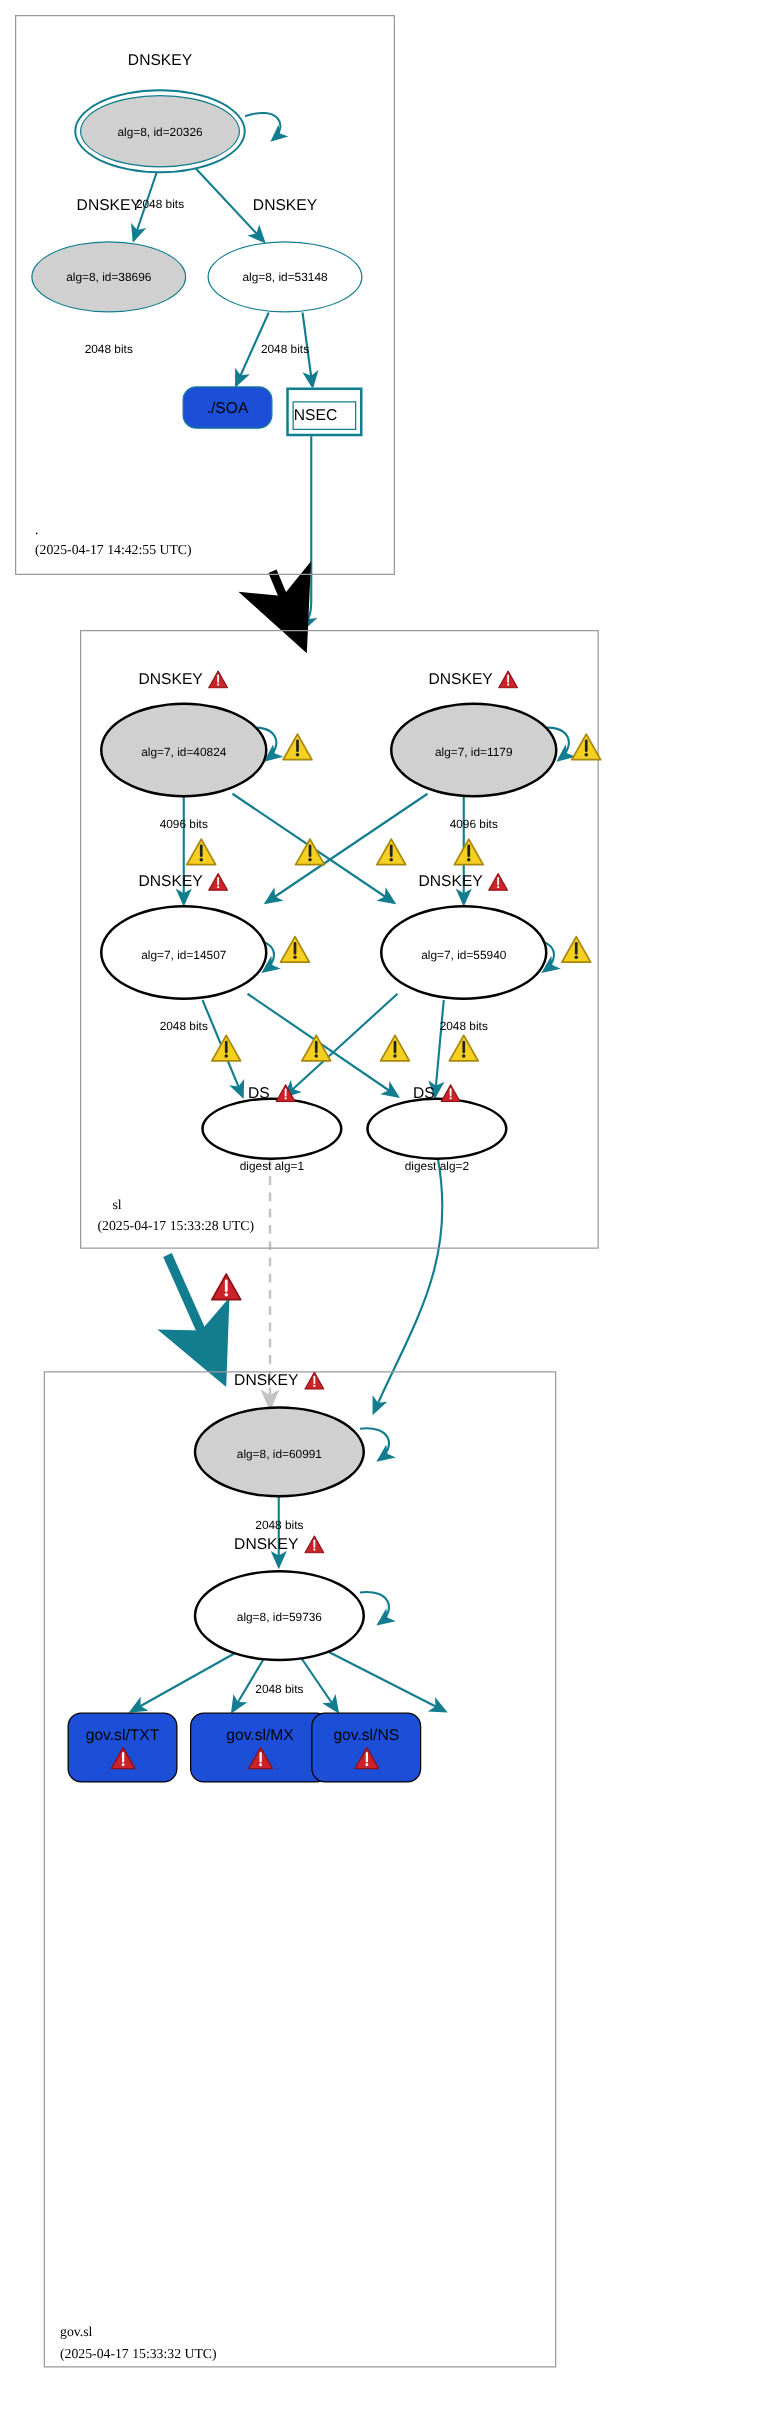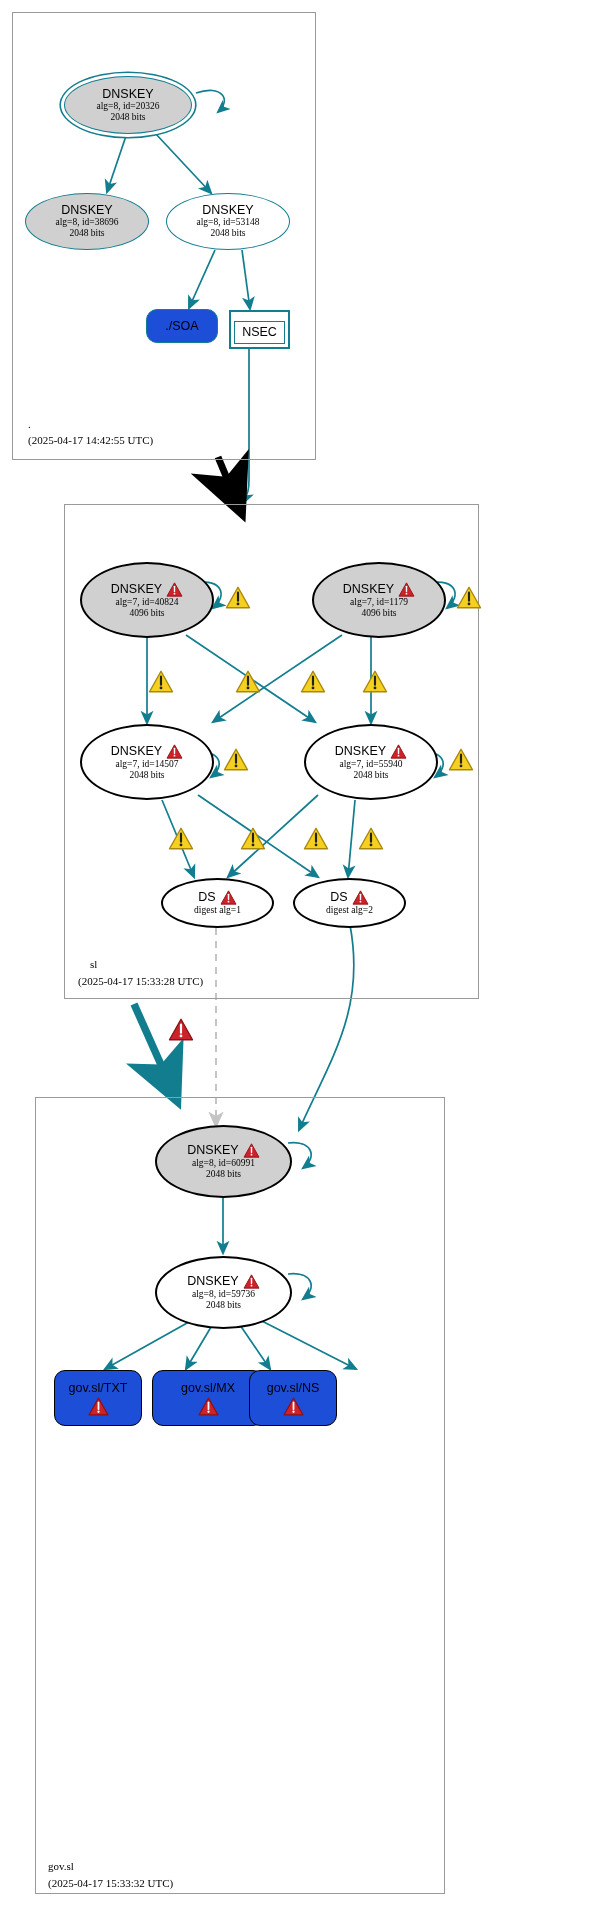--- a/index.html
+++ b/index.html
@@ -26,24 +26,24 @@
   .ell.shaded{background:#d0d0d0;}
   .ell.dbl{box-shadow:0 0 0 3px #ffffff, 0 0 0 4.6px #127d8e;}
 
   
   .rrset{border:1.8px solid #127d8e;border-radius:11px;background:#1d4ed8;}
   .rrset.black{border-color:#000;}
 
   
   .nsecbox{border:2.2px solid #127d8e;background:#fff;}
   .nsecinner{position:absolute;left:3px;right:3px;top:9px;bottom:3px;border:1.6px solid #127d8e;background:#fff;
-             display:flex;align-items:center;justify-content:center;}
+             display:flex;align-items:center;}
 
   .ttl{font-size:12.5px;line-height:13px;font-family:"Liberation Sans", sans-serif;white-space:nowrap;}
-  .sub{font-size:9.5px;line-height:11px;font-family:Liberation Serif, serif;white-space:nowrap;}
+  .sub{font-size:9.5px;line-height:11px;font-family:Liberation Sans, sans-serif;white-space:nowrap;margin-top:46px;}
   .titlerow{display:flex;align-items:center;justify-content:center;gap:4px;}
 
   
   .tri{position:relative;display:inline-block;}
   .tri svg{display:block;}
   .tri-float{position:absolute;}
 
   .leaf-title{font-size:12.5px;line-height:14px;}
 </style>
 </head>

